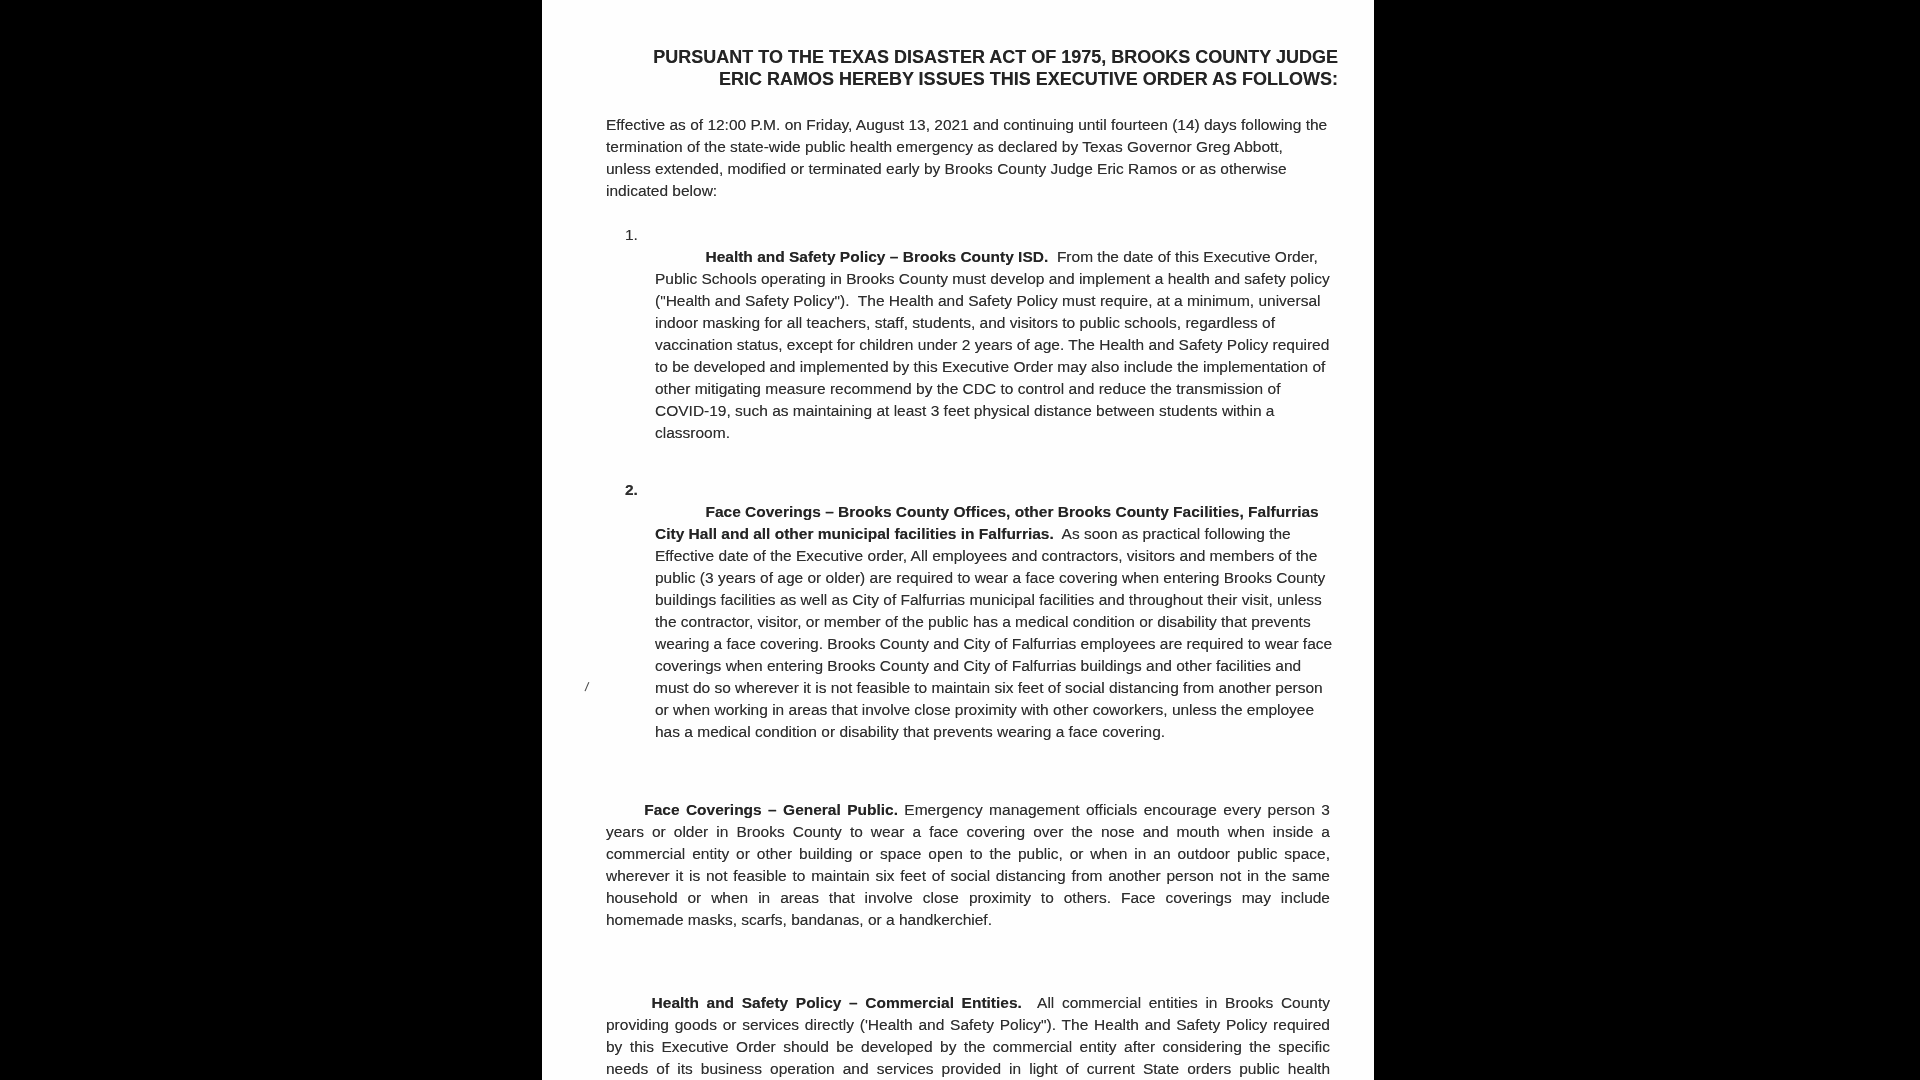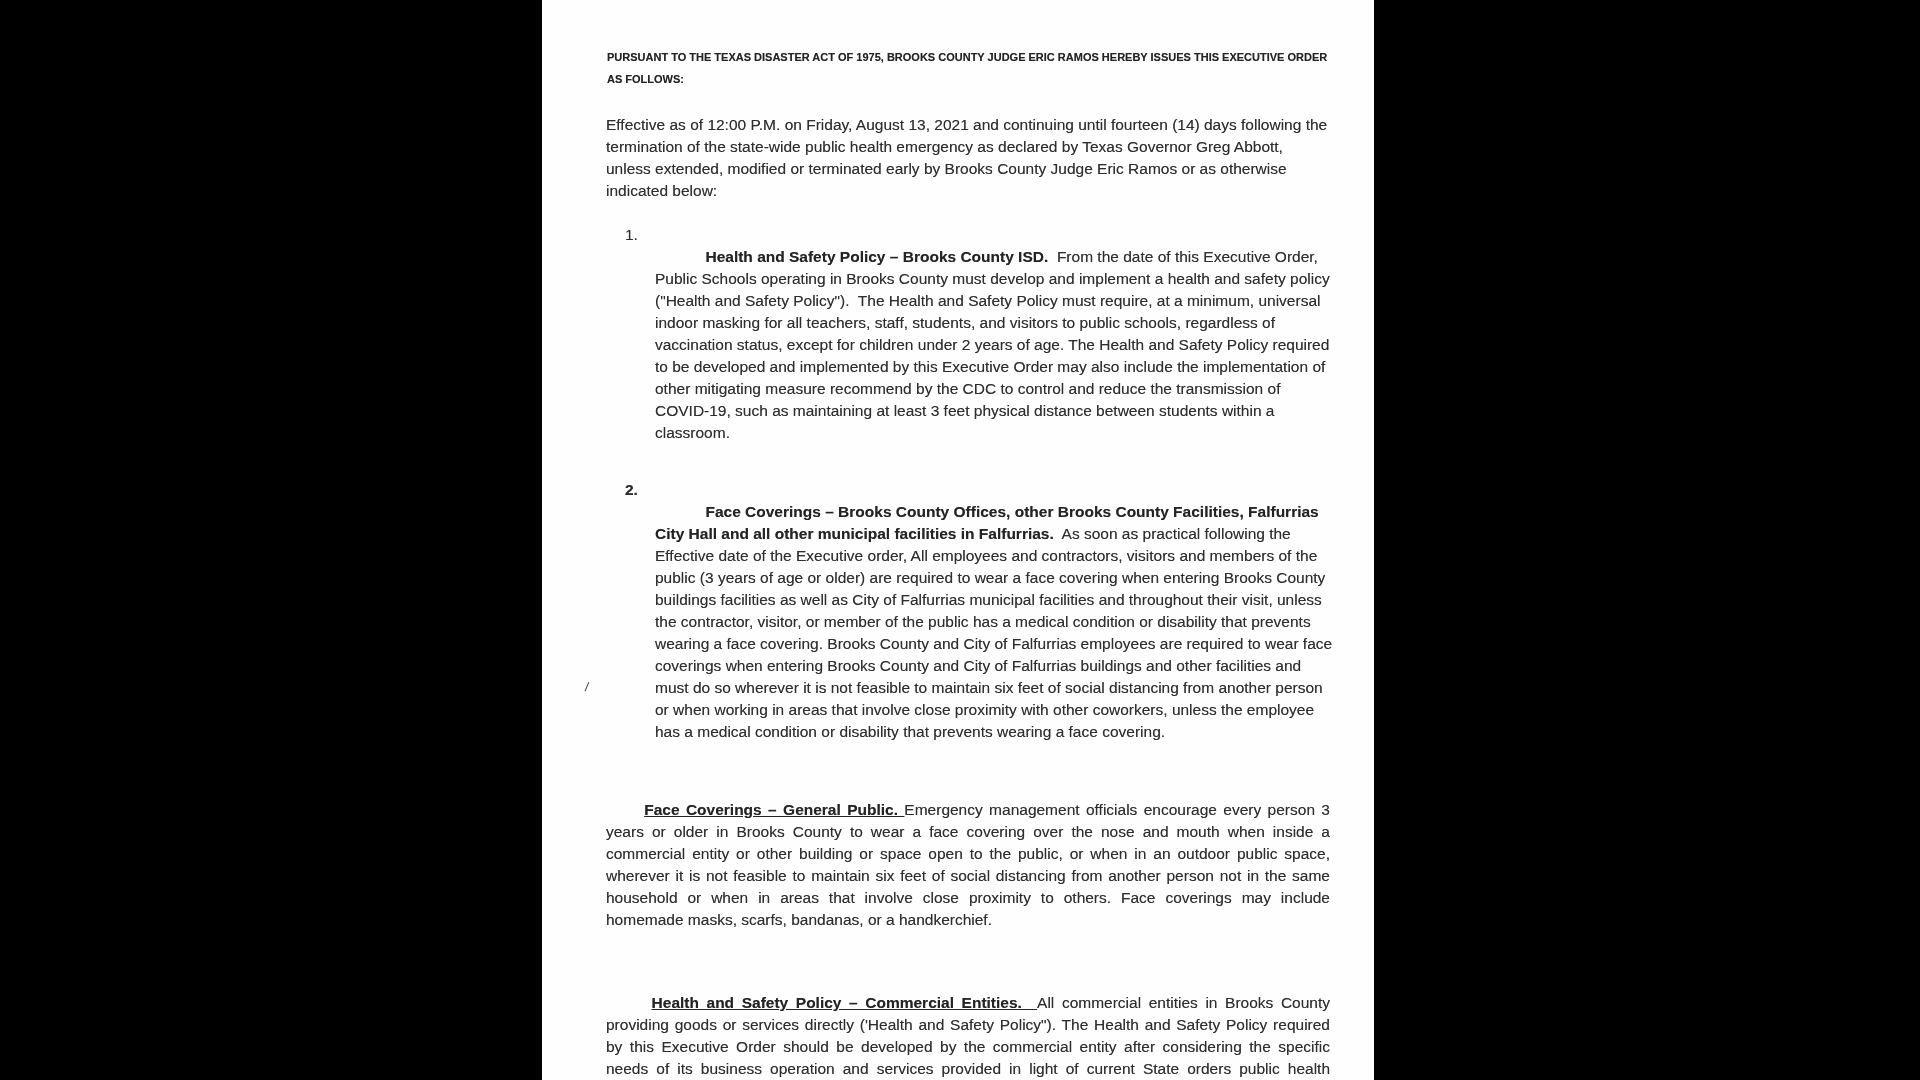--- a/index.html
+++ b/index.html
@@ -24,25 +24,26 @@
     left: 56px;
     top: 46px;
     width: 740px;
     color: #2e2e2e;
     font-size: 15.5px;
     line-height: 22px;
     text-shadow: 0 0 0.5px rgba(60,60,60,0.55);
   }
   .content p { margin: 8px; white-space: pre-wrap; }
   h1.heading {
-    margin: 0 0 24px 9px;
-    font-size: 11px;
+    margin: 0 0 24px 16px;
+    font-size: 18px;
     line-height: 22px;
     font-weight: bold;
     color: #242424;
+    text-align: right;
   }
   .intro { margin-bottom: 22px !important; }
   .numbered-list { margin: 0; }
   .list-item {
     position: relative;
     padding-left: 57px;
     width: 683px;
     white-space: pre-wrap;
   }
   .list-item .item-number {
@@ -52,21 +53,20 @@
   }
   .list-item:nth-child(2) .item-number { font-weight: bold; }
   .item-lead { font-weight: bold; color: #242424; padding-left: 16px; }
   .list-item-1 { margin-bottom: 13px; }
   .list-item-2 { margin-bottom: 12px; }
   .section-paragraph { text-align: justify; }
   .section-1 { margin-bottom: 17px !important; }
   .section-lead {
     font-weight: bold;
     color: #242424;
-    text-decoration: underline;
   }
   .scan-artifact {
     position: absolute;
     left: 43px;
     top: 680px;
     width: 14px;
     color: #4a4a4a;
     font-size: 13px;
     transform: rotate(8deg);
   }

